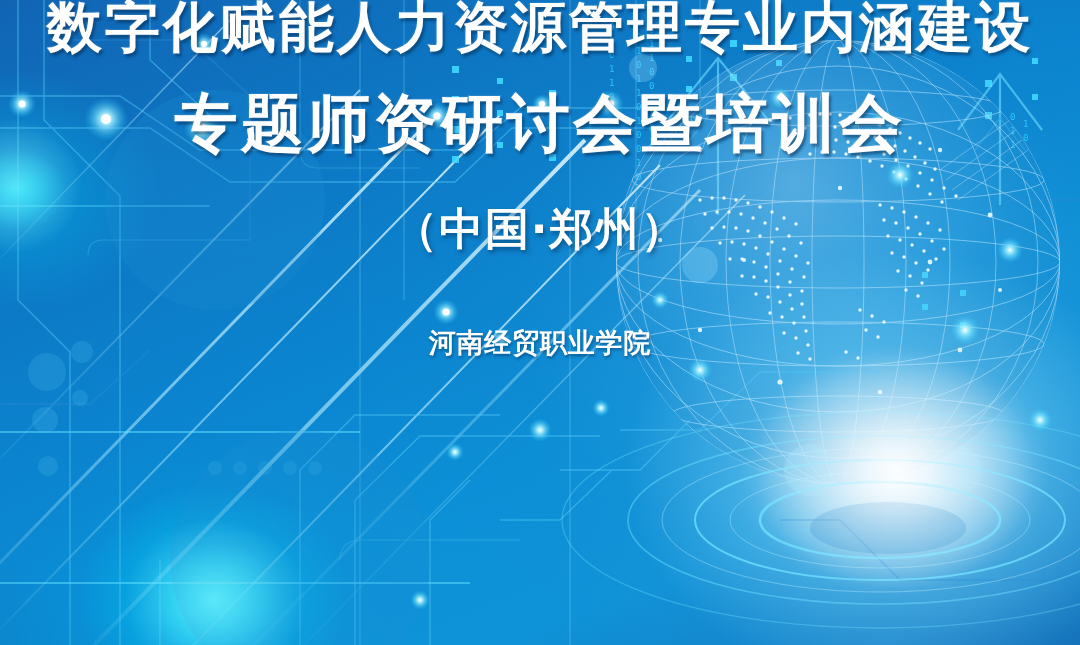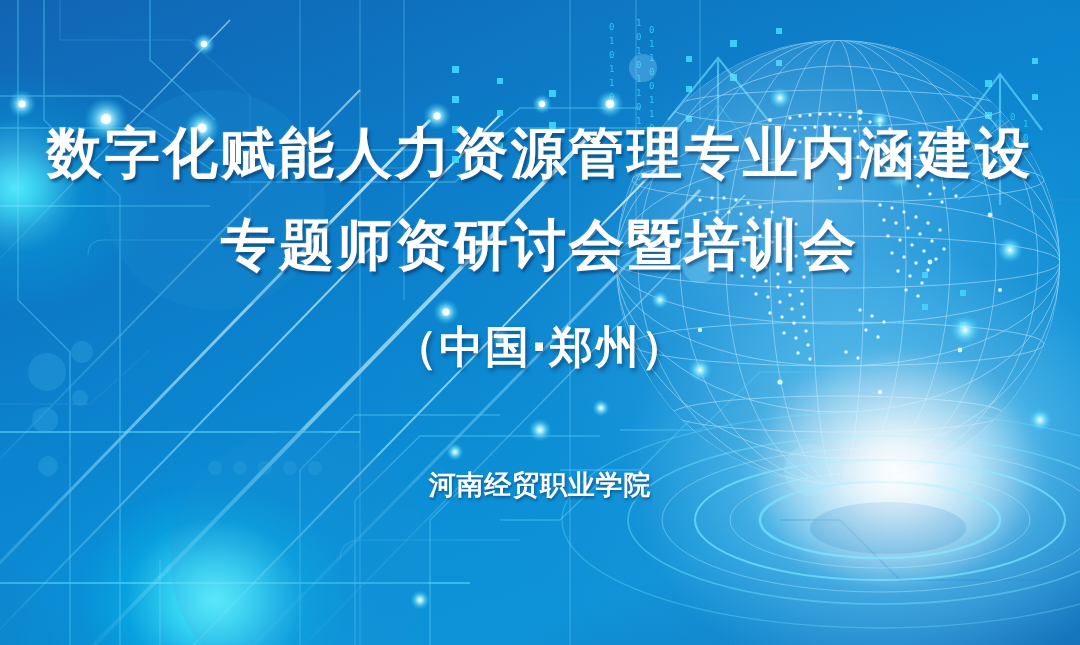--- a/index.html
+++ b/index.html
@@ -28,33 +28,33 @@
   }
   .title-line{
     color:#fff;
     font-weight:700;
     letter-spacing:.055em;
     white-space:nowrap;
     text-shadow:
       2px 3px 3px rgba(2,40,80,.55),
       0 0 2px rgba(255,255,255,.35);
   }
-  #title1{font-size:55px;line-height:1;margin-top:126px;}
-  #title2{font-size:55px;line-height:1;margin-top:37px;}
+  #title1{font-size:55px;line-height:1;}
+  #title2{font-size:63px;line-height:1;margin-top:37px;}
   #location{
     color:#fff;font-weight:700;font-size:44px;line-height:1;
     margin-top:52px;letter-spacing:.04em;white-space:nowrap;
     text-shadow:2px 3px 4px rgba(2,40,80,.5);
   }
   .org-line{
     color:#fff;font-weight:700;font-size:27px;line-height:1;
     letter-spacing:.03em;white-space:nowrap;
     text-shadow:1px 2px 3px rgba(2,40,80,.5);
   }
-  #org1{margin-top:102px;}
+  #org1{margin-top:78px;}
   #org2{margin-top:22px;}
 </style>
 </head>
 <body>
 
 <div id="poster">
 
   <svg class="layer" viewBox="0 0 1080 645" preserveAspectRatio="none">
     <defs>
       <linearGradient id="strk" x1="0" y1="0" x2="1" y2="0">

